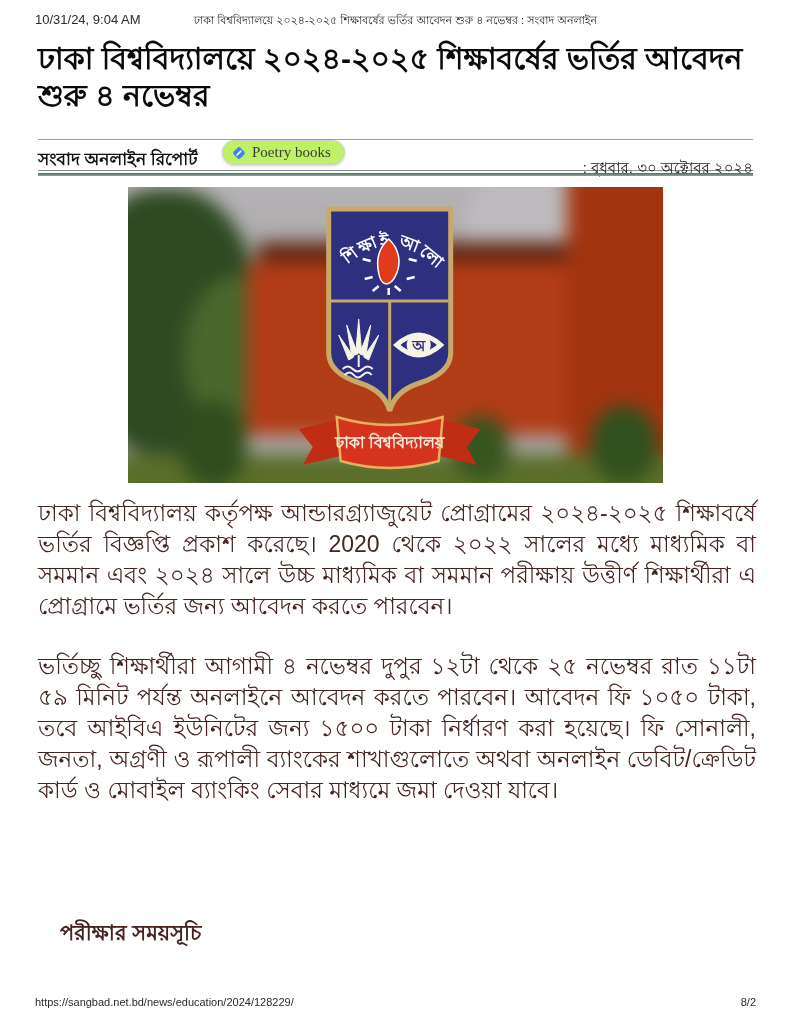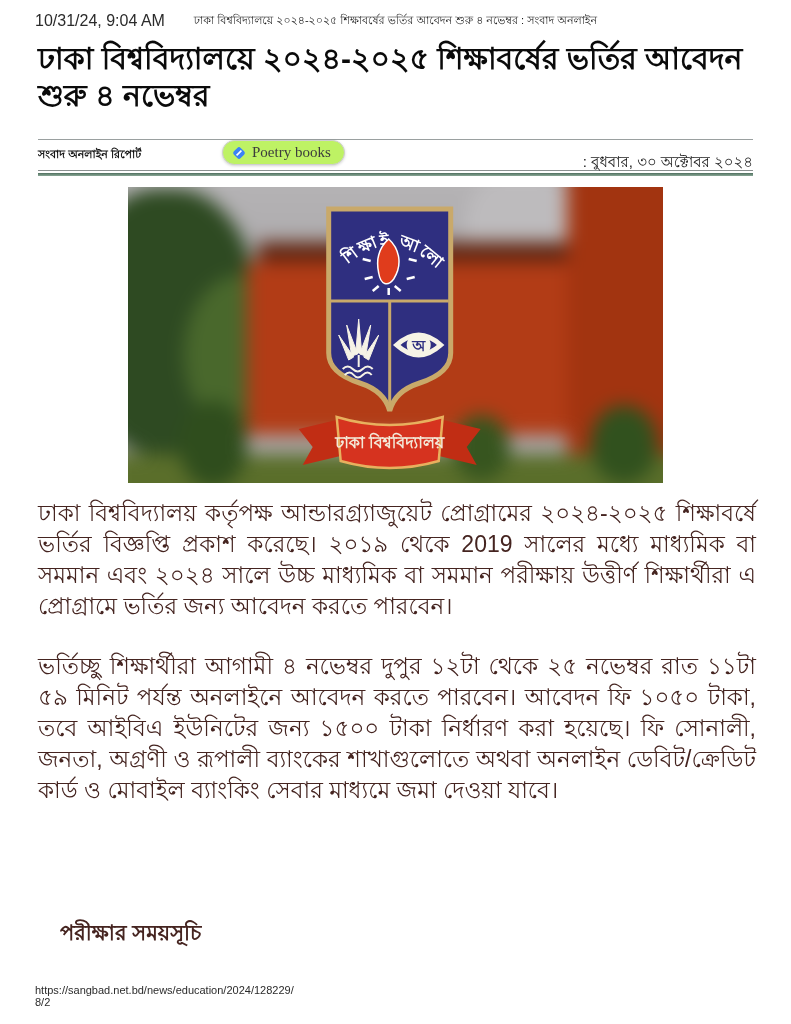--- a/index.html
+++ b/index.html
@@ -8,38 +8,38 @@
     width: 791px; height: 1024px;
     background: #ffffff;
     font-family: "Liberation Sans", sans-serif;
     position: relative;
     overflow: hidden;
     color: #000;
   }
 
   
   .print-header { position: absolute; top: 12px; left: 0; right: 0; height: 16px; }
-  .ph-datetime { position: absolute; left: 35px; top: 0; font-size: 16px; color: #2b2b2b; }
+  .ph-datetime { position: absolute; left: 35px; top: 0; font-size: 13px; color: #2b2b2b; }
   .ph-doctitle { display: block; text-align: center; font-size: 11px; color: #1d1d1d; padding: 0 120px; white-space: nowrap; overflow: hidden; }
-  .print-footer { position: absolute; left: 35px; right: 35px; bottom: 16px; font-size: 11px; color: #2b2b2b; display: flex; justify-content: space-between; flex-direction: column; }
+  .print-footer { position: absolute; left: 35px; right: 35px; bottom: 16px; font-size: 11px; color: #2b2b2b; display: flex; justify-content: space-between; }
 
   
   .headline {
     position: absolute; top: 40px; left: 38px; width: 720px;
     font-size: 30px; line-height: 37px; font-weight: 700; color: #0a0a0a;
     margin: 0;
   }
 
   
   .byline-row {
     position: absolute; top: 139px; left: 38px; width: 715px; height: 32px;
     border-top: 1px solid #9aa0a0; border-bottom: 1px solid #8a9090;
   }
-  .byline { position: absolute; left: 0; top: 6px; font-size: 11px; font-weight: 700; color: #111; }
-  .pub-date { position: absolute; right: 0; top: 10px; font-size: 15px; color: #1c1c1c; }
+  .byline { position: absolute; left: 0; top: 6px; font-size: 17px; font-weight: 700; color: #111; }
+  .pub-date { position: absolute; right: 0; top: 16px; font-size: 15px; color: #1c1c1c; }
 
   .ext-pill {
     position: absolute; top: 140px; left: 222px; z-index: 3;
     display: flex; align-items: center; gap: 6px;
     background: #bef264; border: 1px solid #cfcfcf; border-radius: 14px;
     padding: 3px 13px 3px 9px; box-shadow: 0 1px 3px rgba(0,0,0,.18);
     font-family: "Liberation Serif", serif; font-size: 15px; color: #3c3c3c;
     cursor: pointer;
   }
   .gem-icon { width: 14px; height: 14px; display: inline-block; }
@@ -172,21 +172,21 @@
     <g>
       <path d="M14,226 L56,216 L60,252 L18,262 L28,244 Z" fill="#c12d14"></path>
       <path d="M196,226 L154,216 L150,252 L192,262 L182,244 Z" fill="#c12d14"></path>
       <path d="M52,214 Q105,230 158,214 L154,258 Q105,272 56,258 Z" fill="#d6331f" stroke="#e8b05e" stroke-width="2.5"></path>
       <text x="105" y="245" font-size="16" font-weight="bold" fill="#f3e9d8" text-anchor="middle">ঢাকা বিশ্ববিদ্যালয়</text>
     </g>
   </svg>
 </div>
 
 <div class="article-body">
-  <p>ঢাকা বিশ্ববিদ্যালয় কর্তৃপক্ষ আন্ডারগ্র্যাজুয়েট প্রোগ্রামের ২০২৪-২০২৫ শিক্ষাবর্ষে ভর্তির বিজ্ঞপ্তি প্রকাশ করেছে। ২০১৯ থেকে 2019 সালের মধ্যে মাধ্যমিক বা সমমান এবং ২০২৪ সালে উচ্চ মাধ্যমিক বা সমমান পরীক্ষায় উত্তীর্ণ শিক্ষার্থীরা এ প্রোগ্রামে ভর্তির জন্য আবেদন করতে পারবেন।</p>
+  <p>ঢাকা বিশ্ববিদ্যালয় কর্তৃপক্ষ আন্ডারগ্র্যাজুয়েট প্রোগ্রামের ২০২৪-২০২৫ শিক্ষাবর্ষে ভর্তির বিজ্ঞপ্তি প্রকাশ করেছে। 2020 থেকে ২০২২ সালের মধ্যে মাধ্যমিক বা সমমান এবং ২০২৪ সালে উচ্চ মাধ্যমিক বা সমমান পরীক্ষায় উত্তীর্ণ শিক্ষার্থীরা এ প্রোগ্রামে ভর্তির জন্য আবেদন করতে পারবেন।</p>
   <p>ভর্তিচ্ছু শিক্ষার্থীরা আগামী ৪ নভেম্বর দুপুর ১২টা থেকে ২৫ নভেম্বর রাত ১১টা ৫৯ মিনিট পর্যন্ত অনলাইনে আবেদন করতে পারবেন। আবেদন ফি ১০৫০ টাকা, তবে আইবিএ ইউনিটের জন্য ১৫০০ টাকা নির্ধারণ করা হয়েছে। ফি সোনালী, জনতা, অগ্রণী ও রূপালী ব্যাংকের শাখাগুলোতে অথবা অনলাইন ডেবিট/ক্রেডিট কার্ড ও মোবাইল ব্যাংকিং সেবার মাধ্যমে জমা দেওয়া যাবে।</p>
 </div>
 
 <h3 class="subheading">পরীক্ষার সময়সূচি</h3>
 
 <div class="print-footer">
   <span>https://sangbad.net.bd/news/education/2024/128229/</span>
   <span>8/2</span>
 </div>
 

